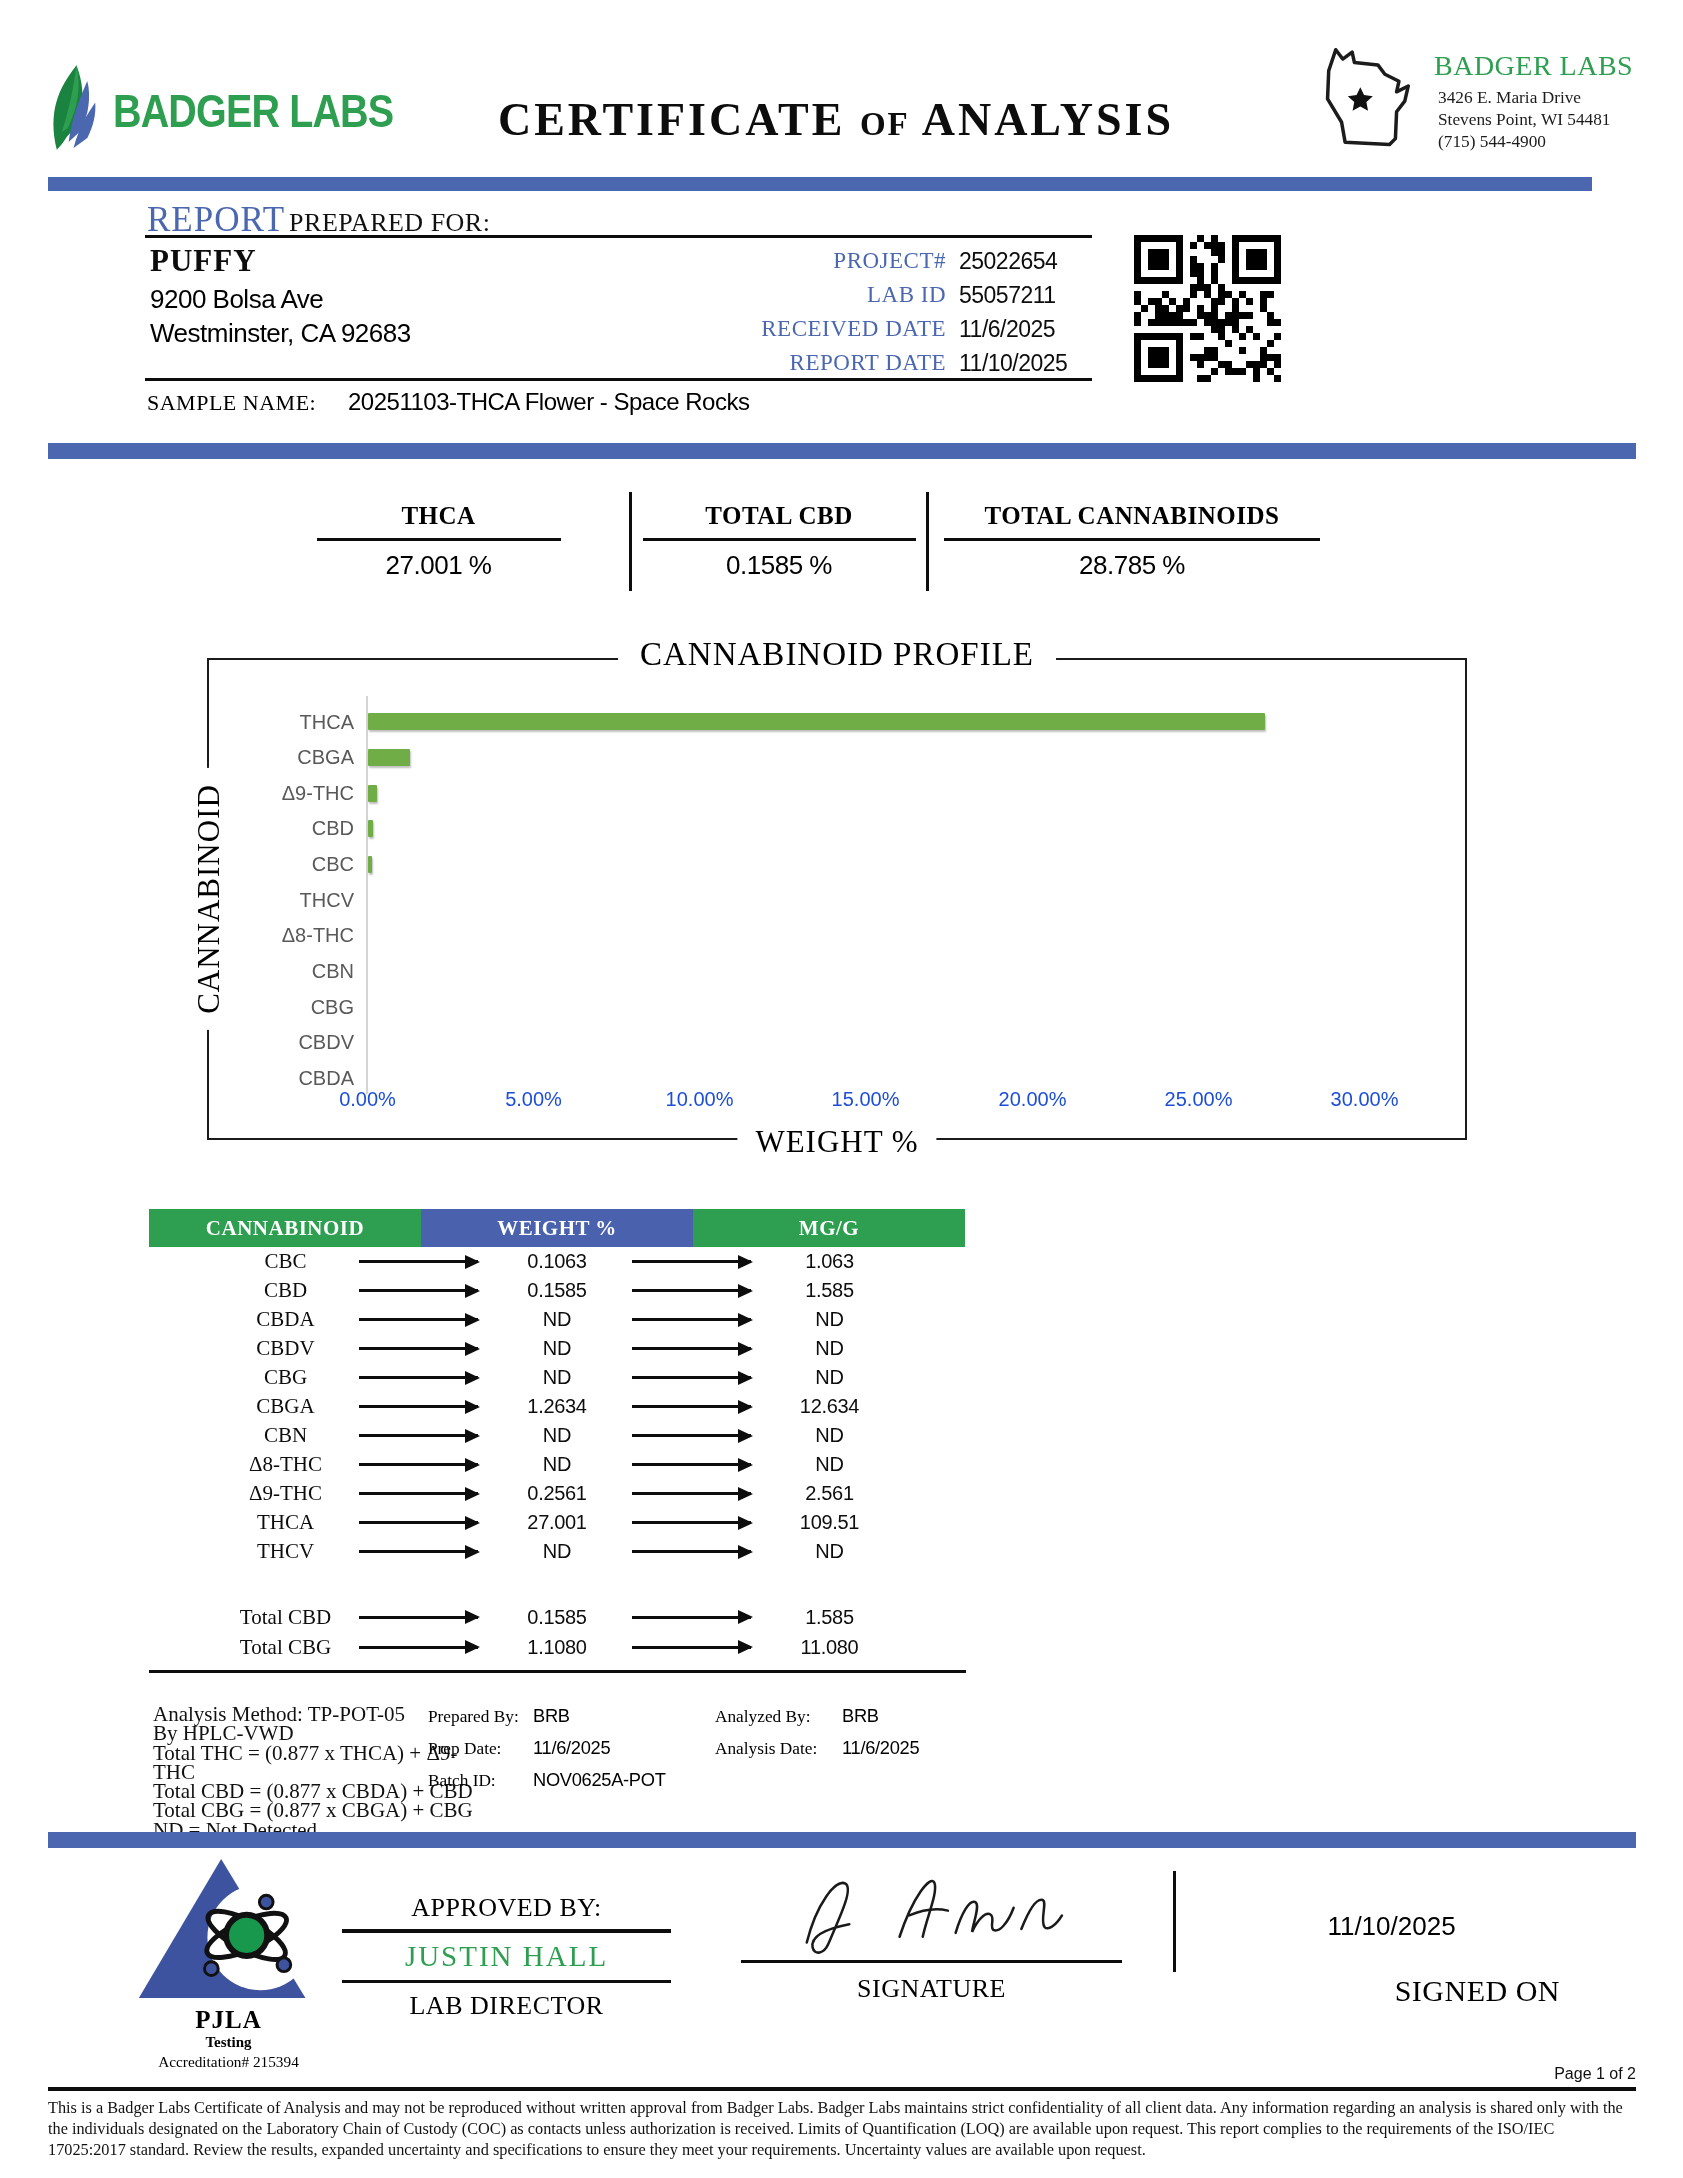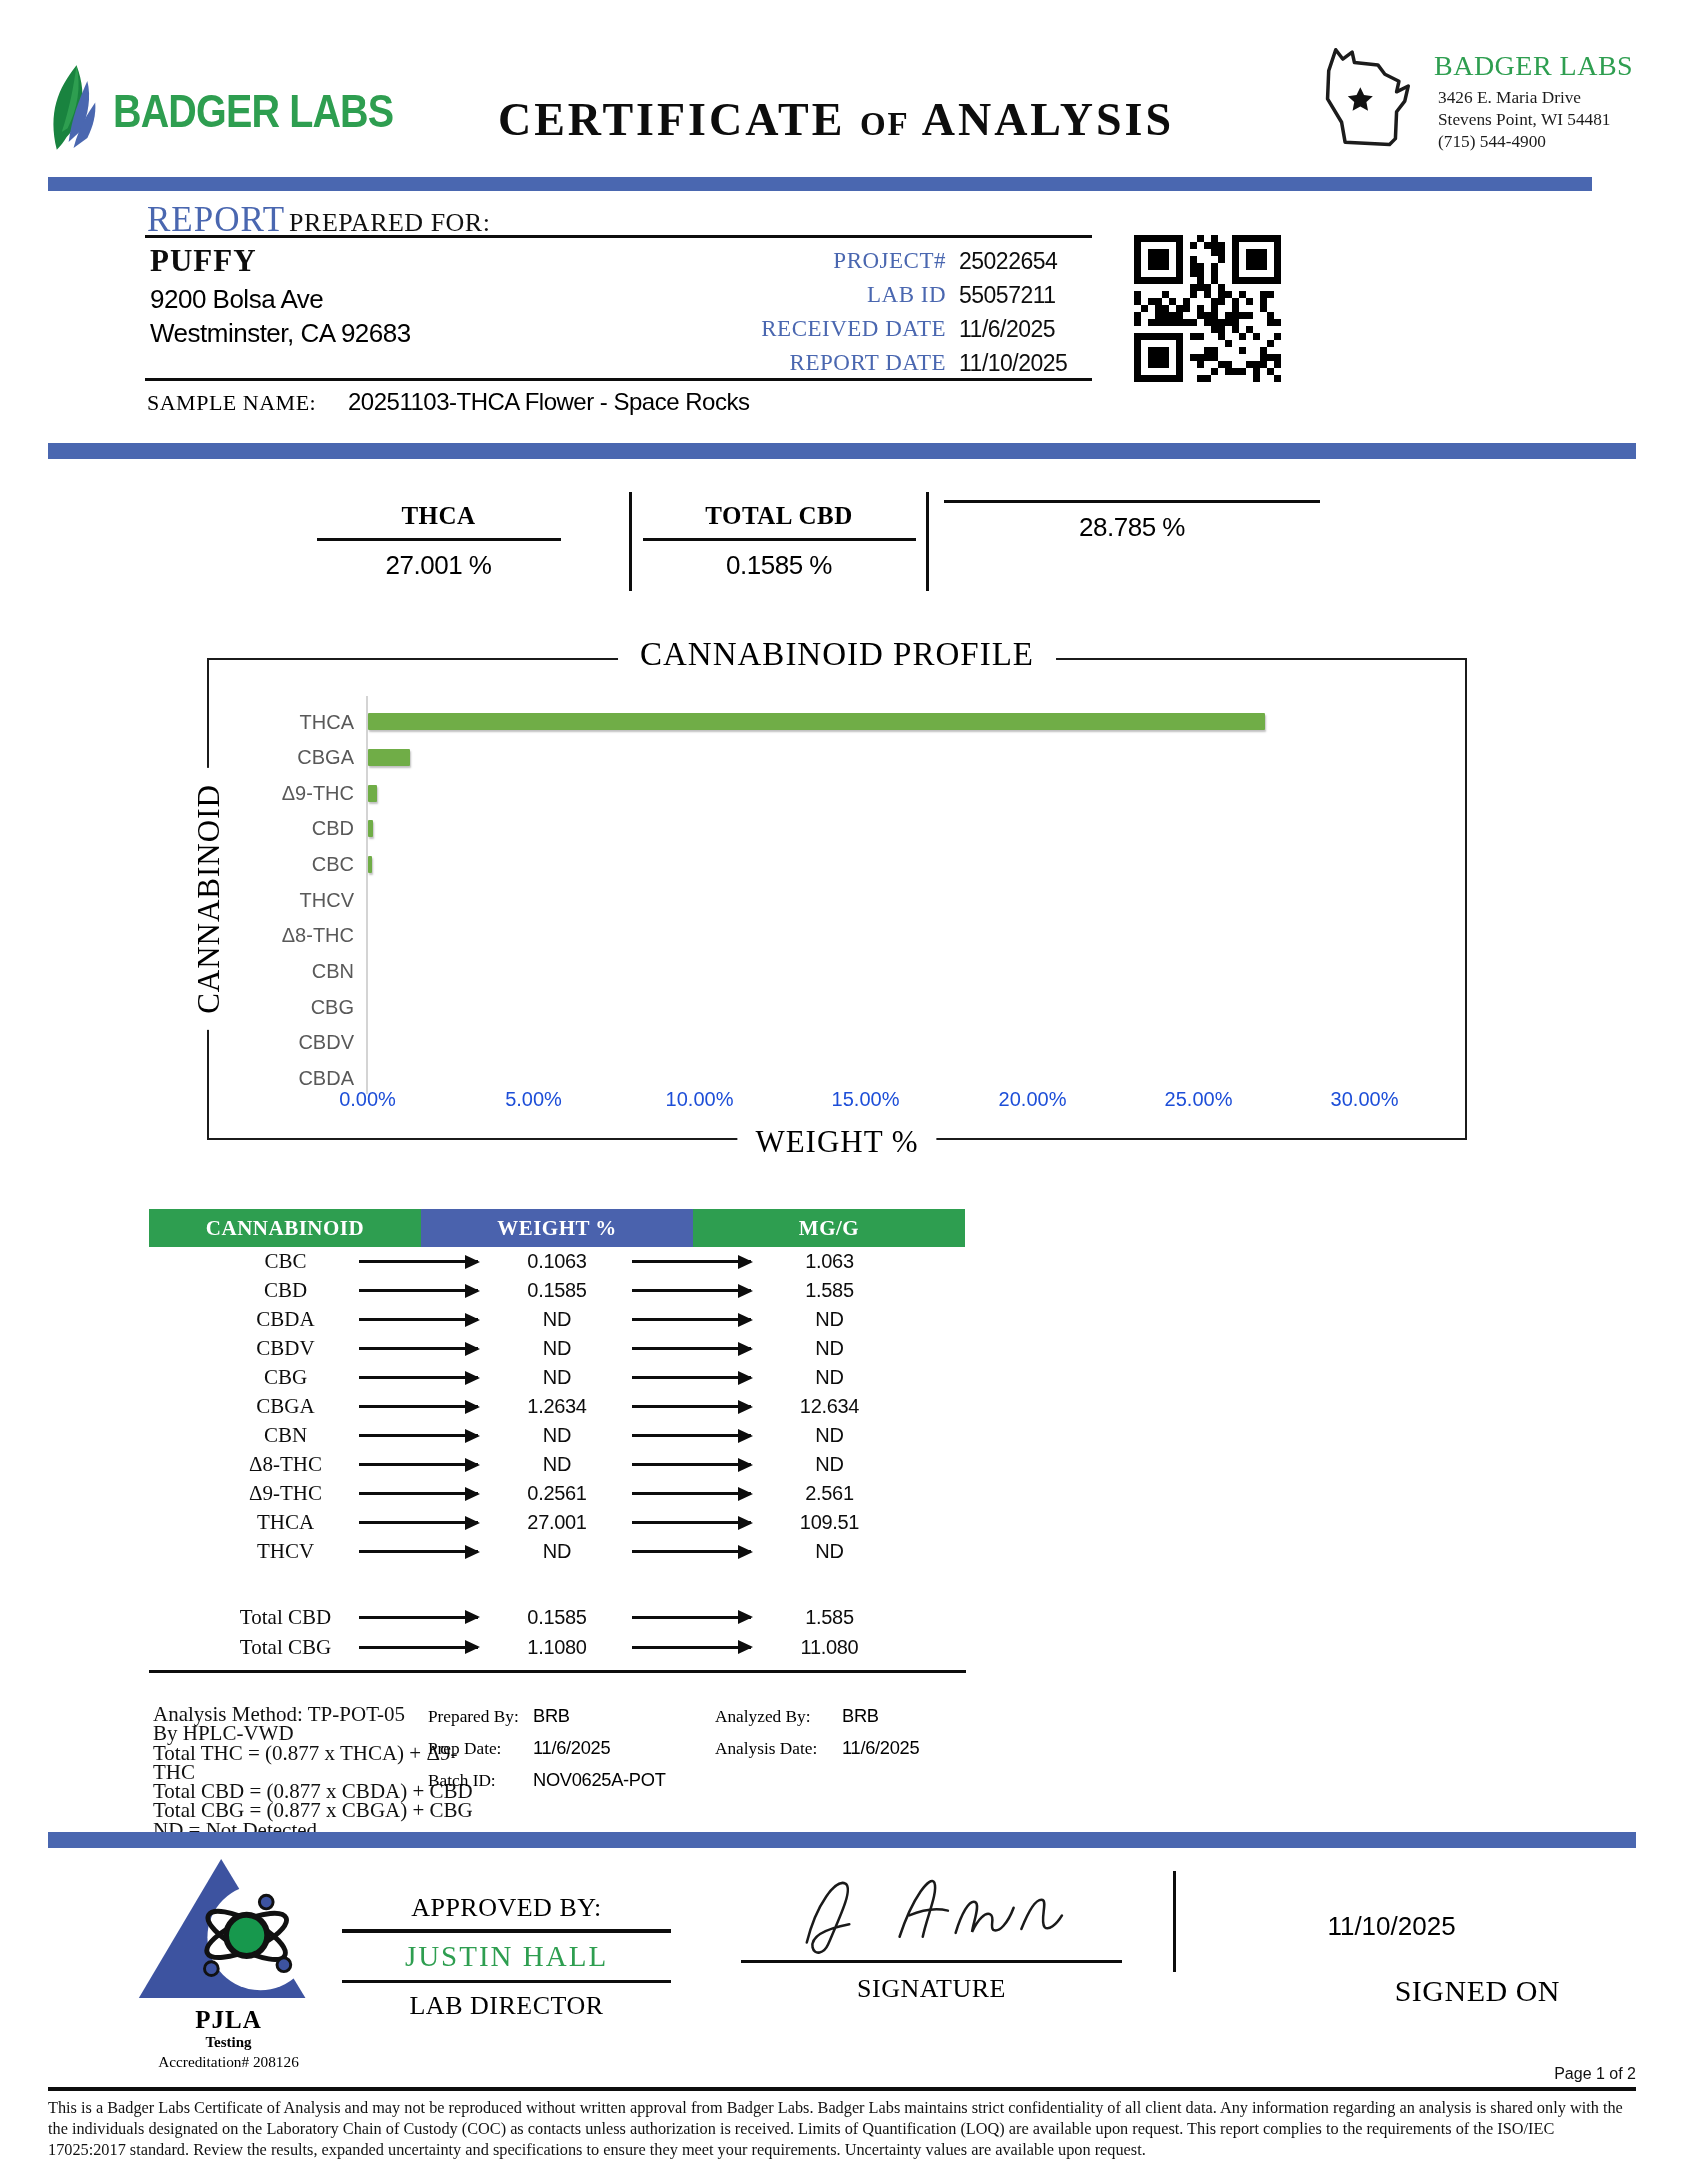--- a/index.html
+++ b/index.html
@@ -327,20 +327,21 @@
         <div class="sum-value">27.001 %</div>
       </div>
       <div class="sum-divider"></div>
       <div class="sum-col">
         <div class="sum-label">TOTAL CBD</div>
         <div class="sum-underline"></div>
         <div class="sum-value">0.1585 %</div>
       </div>
       <div class="sum-divider"></div>
       <div class="sum-col">
+        <div class="sum-label">TOTAL CANNABINOIDS</div>
         <div class="sum-underline"></div>
         <div class="sum-value">28.785 %</div>
       </div>
     </div>
 
   <div class="chart-box">
     <div class="chart-title">CANNABINOID PROFILE</div>
     <div class="chart-xlabel">WEIGHT %</div>
     <div class="chart-ylabel">CANNABINOID</div>
     <div class="chart-plot">
@@ -557,21 +558,21 @@
       <g transform="rotate(28 118 82)">
         <ellipse cx="118" cy="82" rx="44" ry="15" fill="none" stroke="#111" stroke-width="5"></ellipse>
       </g>
       <circle cx="118" cy="82" r="21" fill="#17984d" stroke="#111" stroke-width="6"></circle>
       <circle cx="138" cy="48" r="7" fill="#3d53a0" stroke="#111" stroke-width="3"></circle>
       <circle cx="156" cy="112" r="7" fill="#3d53a0" stroke="#111" stroke-width="3"></circle>
       <circle cx="82" cy="116" r="7" fill="#3d53a0" stroke="#111" stroke-width="3"></circle>
     </svg>
     <div class="pjla-name">PJLA</div>
     <div class="pjla-sub">Testing</div>
-    <div class="pjla-acc">Accreditation# 208126</div>
+    <div class="pjla-acc">Accreditation# 215394</div>
   </div>
 
   <div class="approved-block">
     <div class="approved-label">APPROVED BY:</div>
     <div class="approved-rule"></div>
     <div class="approver-name">JUSTIN HALL</div>
     <div class="approved-rule"></div>
     <div class="approver-title">LAB DIRECTOR</div>
   </div>
 

